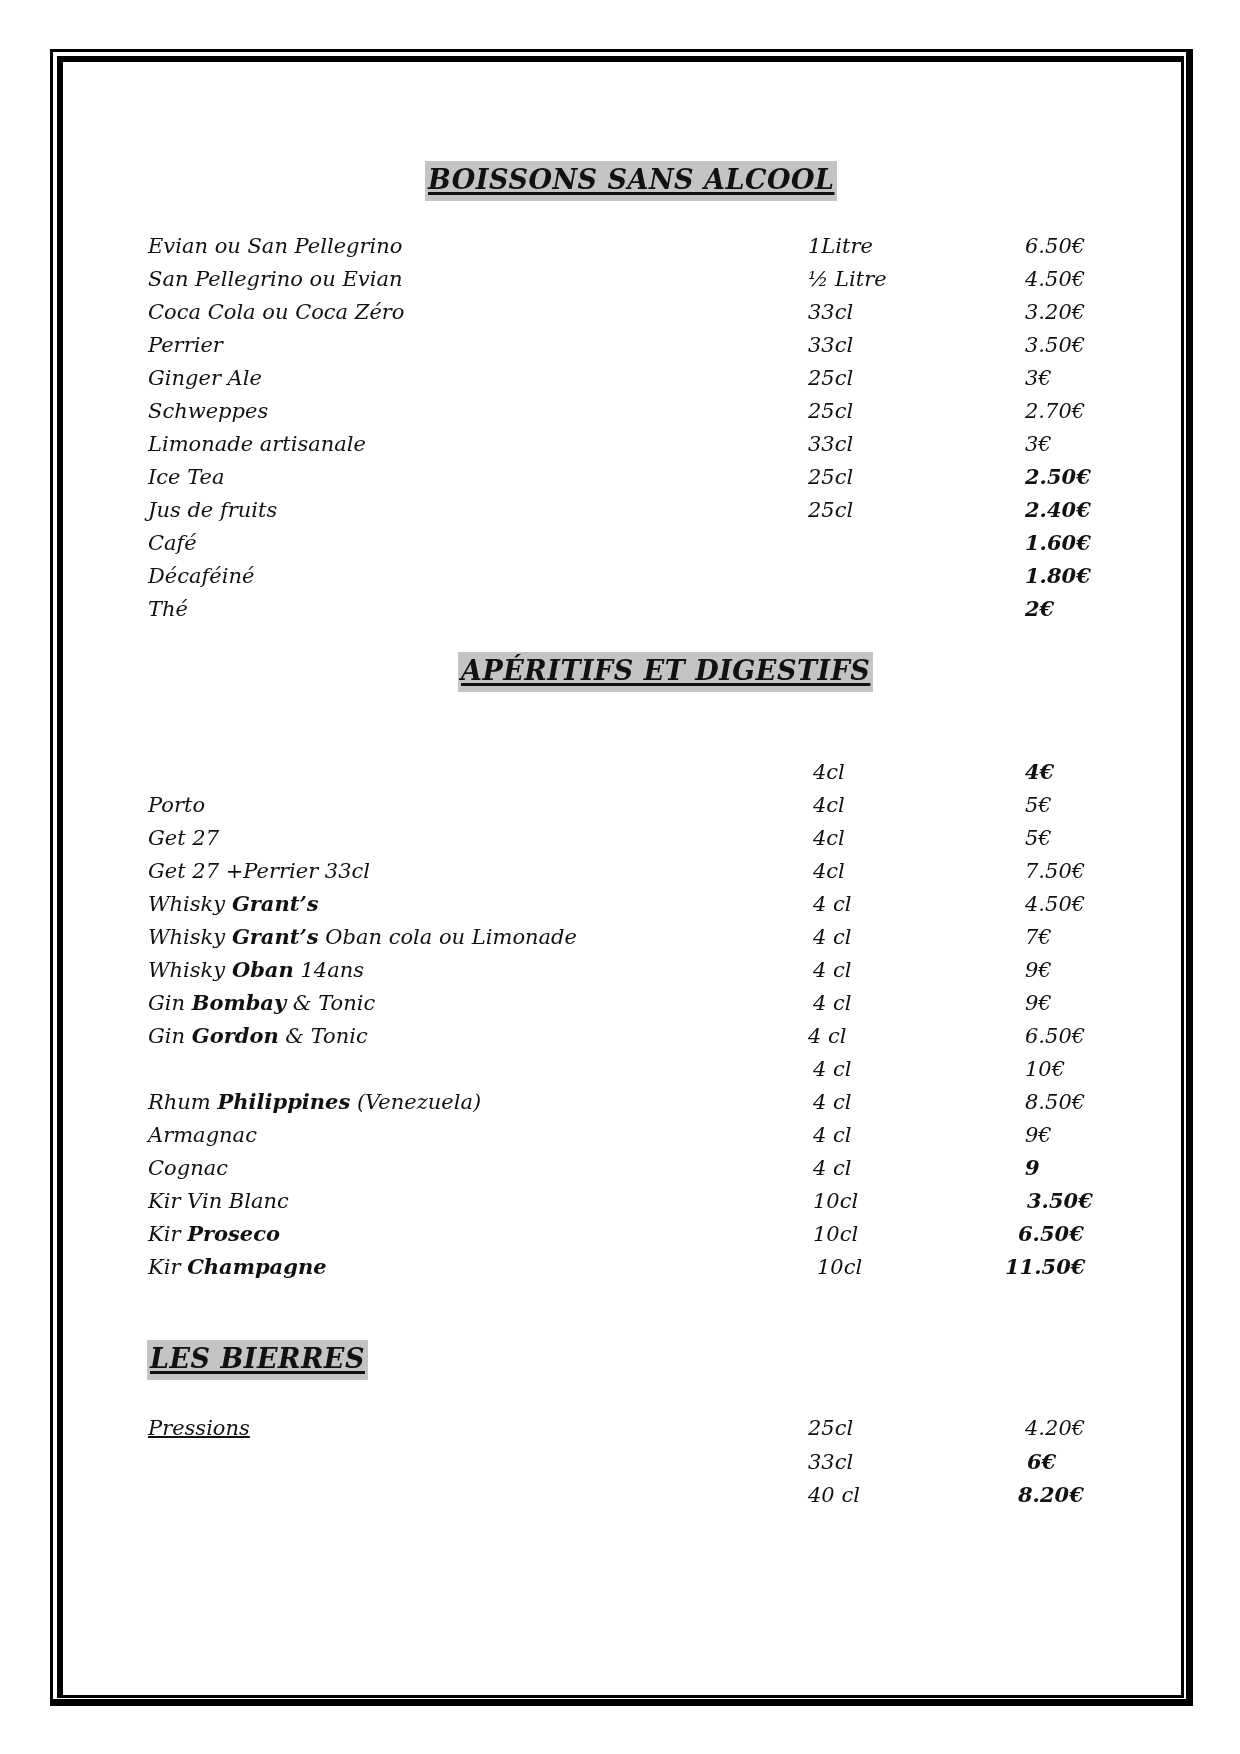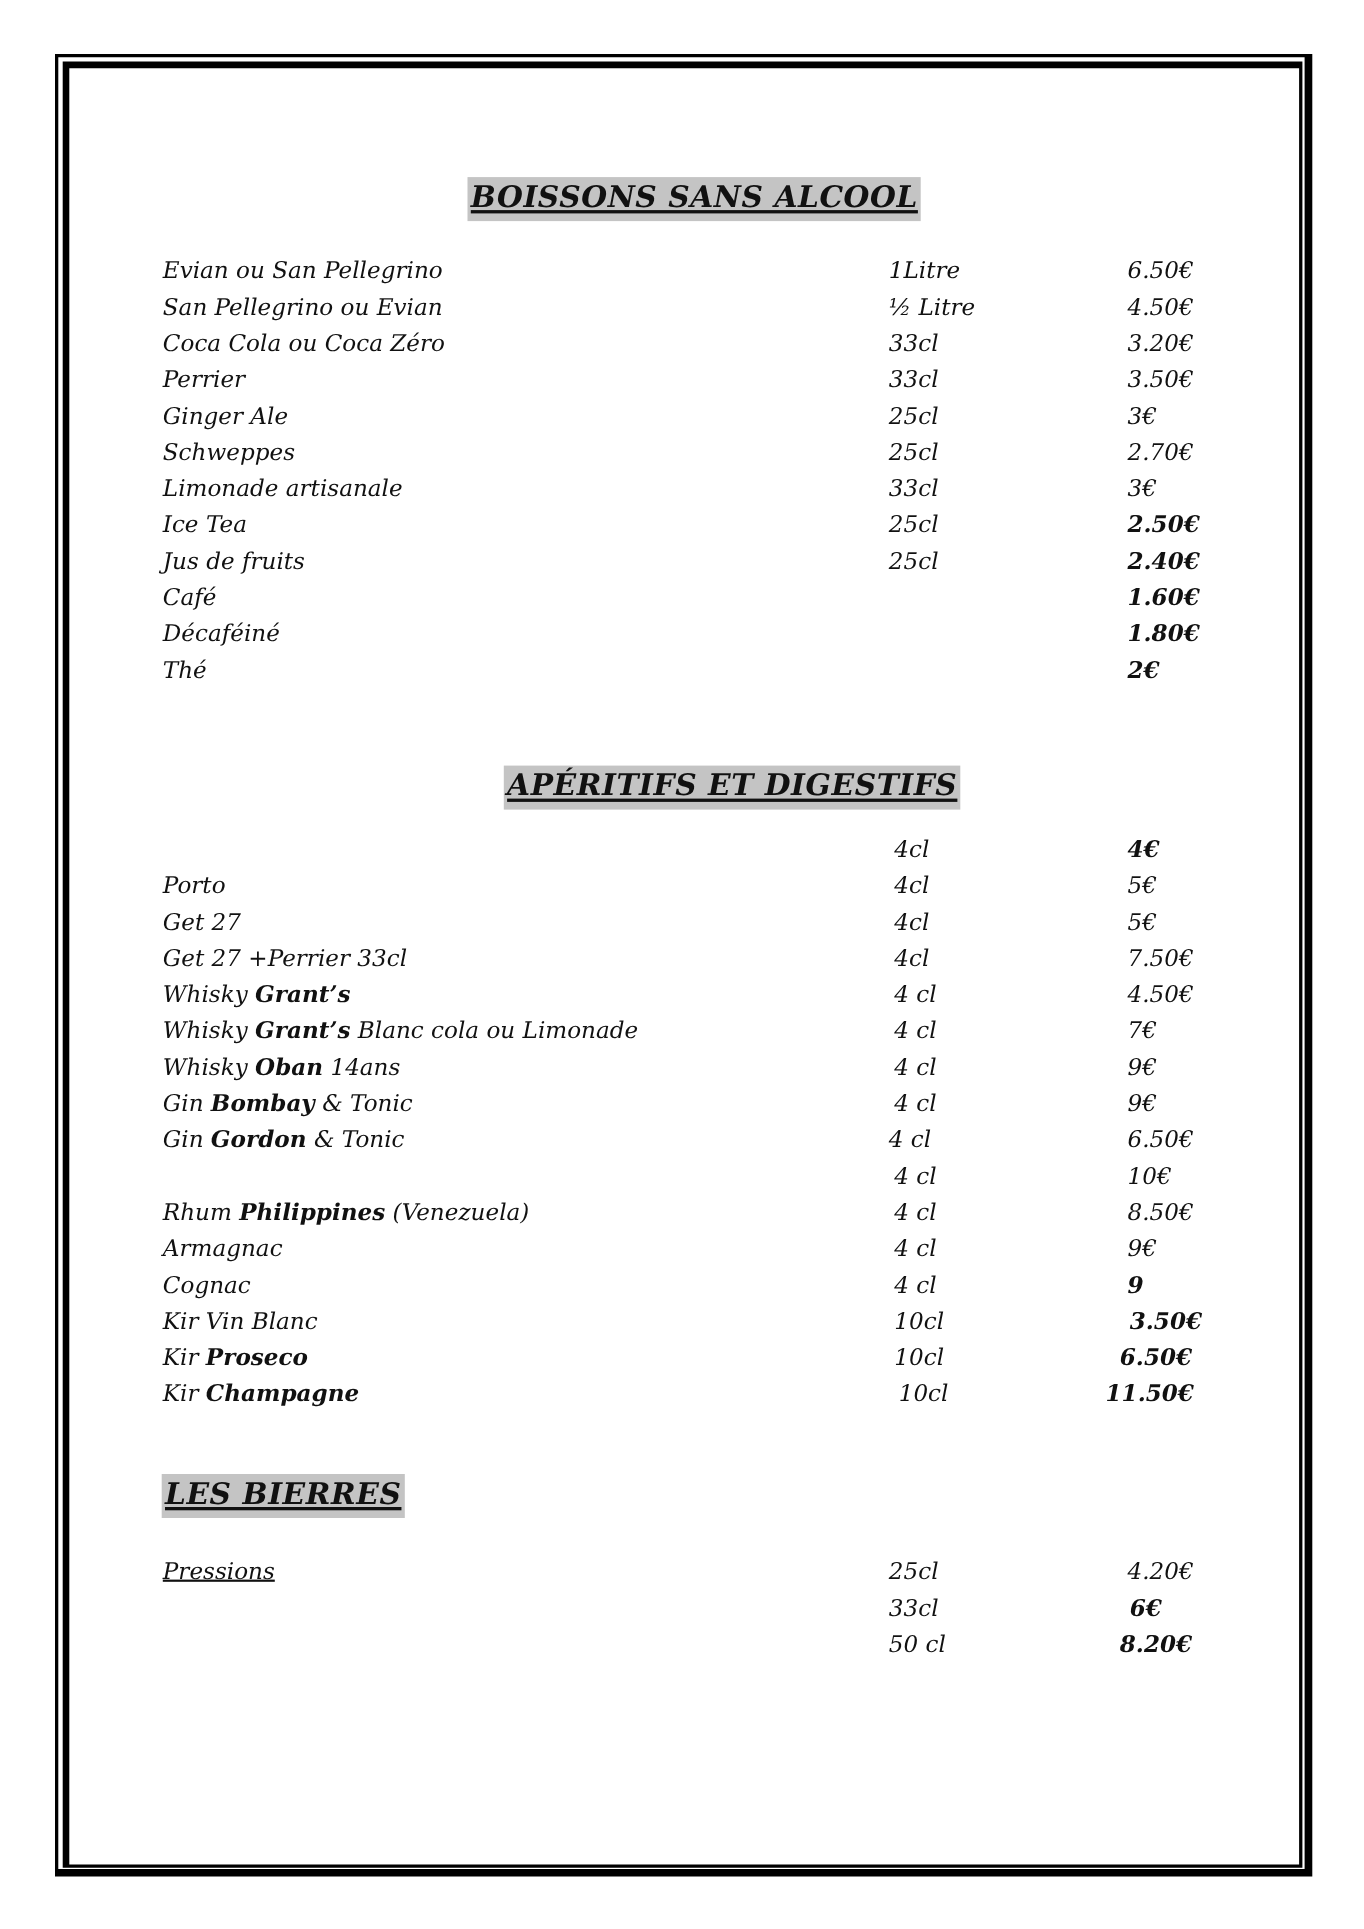--- a/index.html
+++ b/index.html
@@ -102,21 +102,21 @@
   <div class="row" style="top:562px">
     <span class="name">Décaféiné</span>
     <span class="price bold">1.80€</span>
   </div>
   <div class="row" style="top:595px">
     <span class="name">Thé</span>
     <span class="price bold">2€</span>
   </div>
 </div>
 
-<div class="heading" style="left:458px; top:652px;margin-top:44px;">APÉRITIFS ET DIGESTIFS</div>
+<div class="heading" style="left:458px; top:652px;">APÉRITIFS ET DIGESTIFS</div>
 
 <div>
   <div class="row" style="top:758px">
     <span class="vol shift">4cl</span>
     <span class="price bold">4€</span>
   </div>
   <div class="row" style="top:791px">
     <span class="name">Porto</span>
     <span class="vol shift">4cl</span>
     <span class="price">5€</span>
@@ -130,21 +130,21 @@
     <span class="name">Get 27 +Perrier 33cl</span>
     <span class="vol shift">4cl</span>
     <span class="price">7.50€</span>
   </div>
   <div class="row" style="top:890px">
     <span class="name"><span style="position:static">Whisky </span><span class="b" style="position:static">Grant’s</span><span style="position:static"></span></span>
     <span class="vol shift">4 cl</span>
     <span class="price">4.50€</span>
   </div>
   <div class="row" style="top:923px">
-    <span class="name"><span style="position:static">Whisky </span><span class="b" style="position:static">Grant’s</span><span style="position:static"> Blanc cola ou Limonade</span></span>
+    <span class="name"><span style="position:static">Whisky </span><span class="b" style="position:static">Grant’s</span><span style="position:static"> Oban cola ou Limonade</span></span>
     <span class="vol shift">4 cl</span>
     <span class="price">7€</span>
   </div>
   <div class="row" style="top:956px">
     <span class="name"><span style="position:static">Whisky </span><span class="b" style="position:static">Oban</span><span style="position:static"> 14ans</span></span>
     <span class="vol shift">4 cl</span>
     <span class="price">9€</span>
   </div>
   <div class="row" style="top:989px">
     <span class="name"><span style="position:static">Gin </span><span class="b" style="position:static">Bombay</span><span style="position:static"> &amp; Tonic</span></span>
@@ -198,16 +198,16 @@
   <div class="row" style="top:1414px">
     <span class="name sub">Pressions</span>
     <span class="vol">25cl</span>
     <span class="price">4.20€</span>
   </div>
   <div class="row" style="top:1448px">
     <span class="vol">33cl</span>
     <span class="price bold" style="left:1027px">6€</span>
   </div>
   <div class="row" style="top:1481px">
-    <span class="vol">50 cl</span>
+    <span class="vol">40 cl</span>
     <span class="price bold mid">8.20€</span>
   </div>
 </div>
 
 </body></html>

